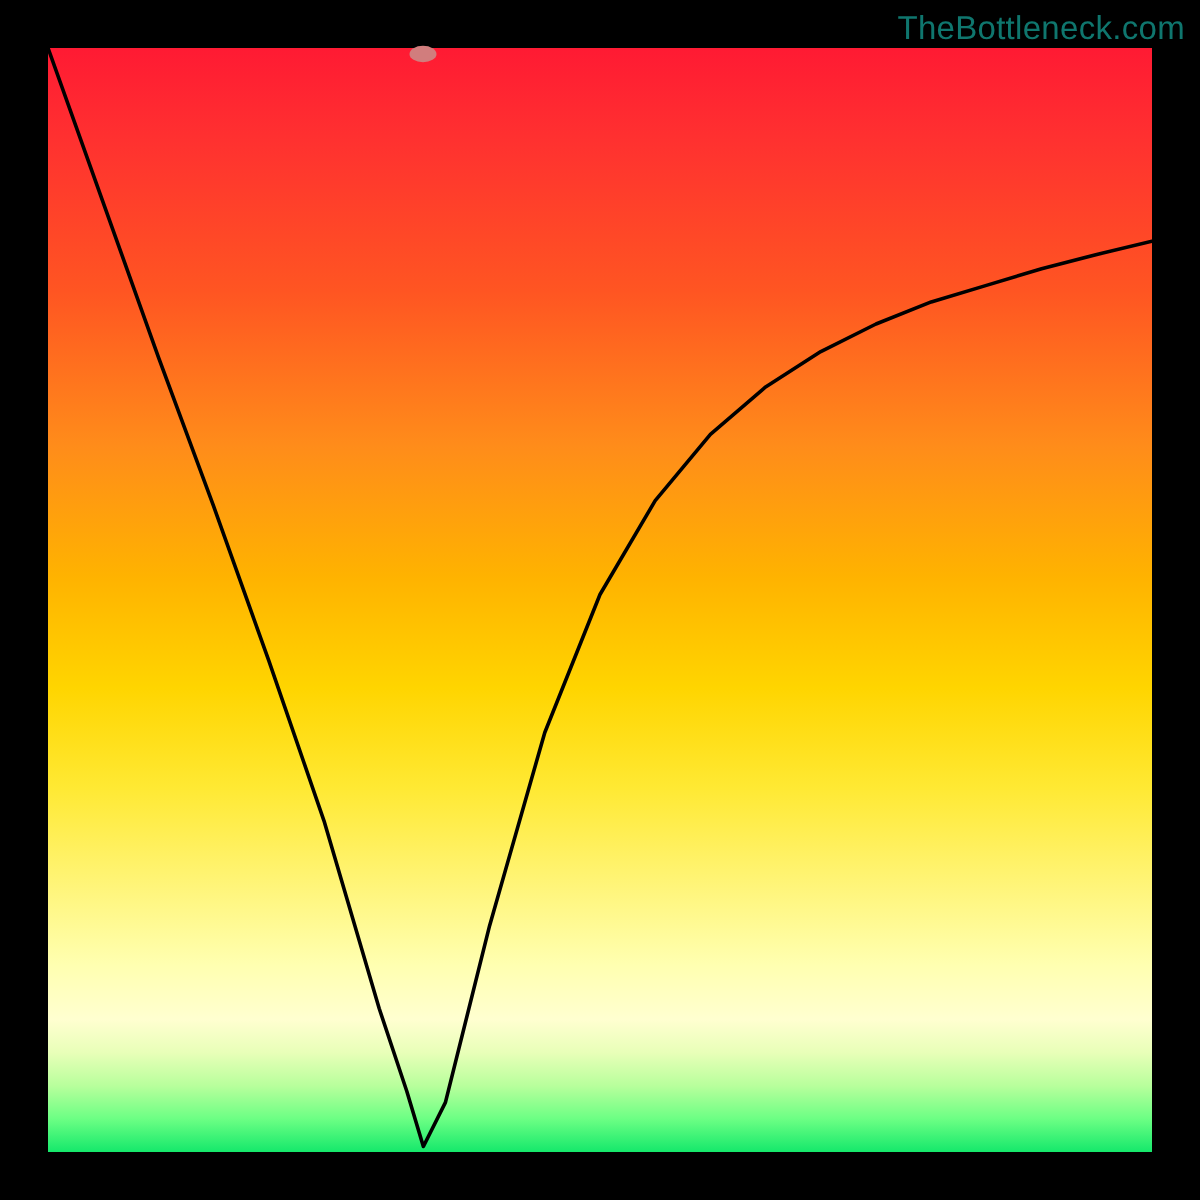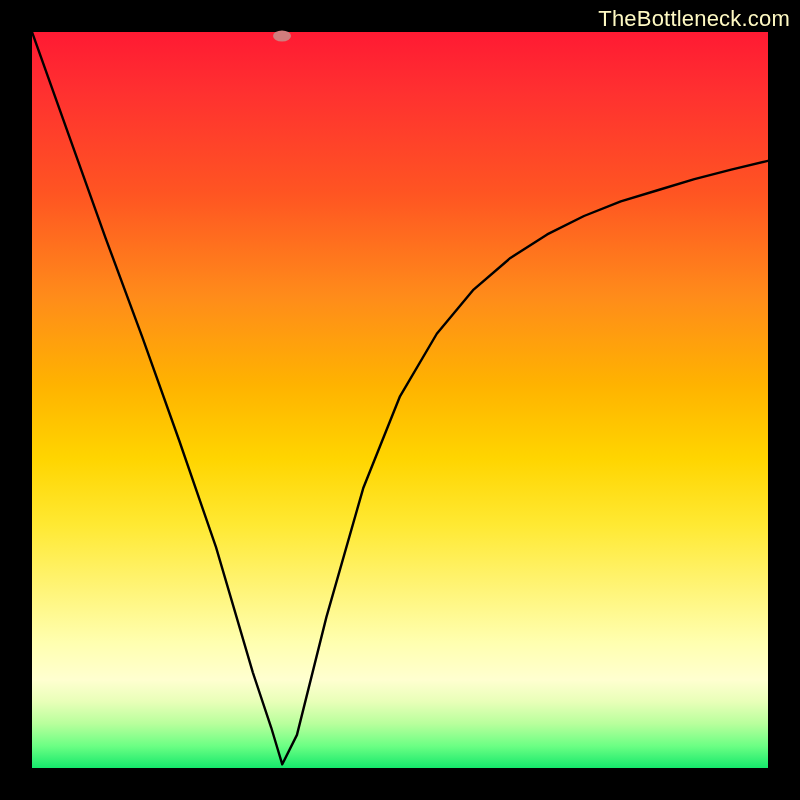--- a/index.html
+++ b/index.html
@@ -46,21 +46,21 @@
     background: #d17d7d;
     border-radius: 50% / 50%;
     transform: translate(-50%, -50%);
   }
   .watermark {
     position: absolute;
     top: 6px;
     right: 10px;
     font-family: Arial, Helvetica, sans-serif;
     font-size: 22px;
-    color: #fef9c3;
+    color: #0f766e;
     letter-spacing: 0.2px;
     margin-left: 40px;
   }
 </style>
 </head>
 <body>
 
 <div class="outer">
   <div class="plot-area">
     <svg class="line-layer" viewBox="0 0 736 736" preserveAspectRatio="none">

